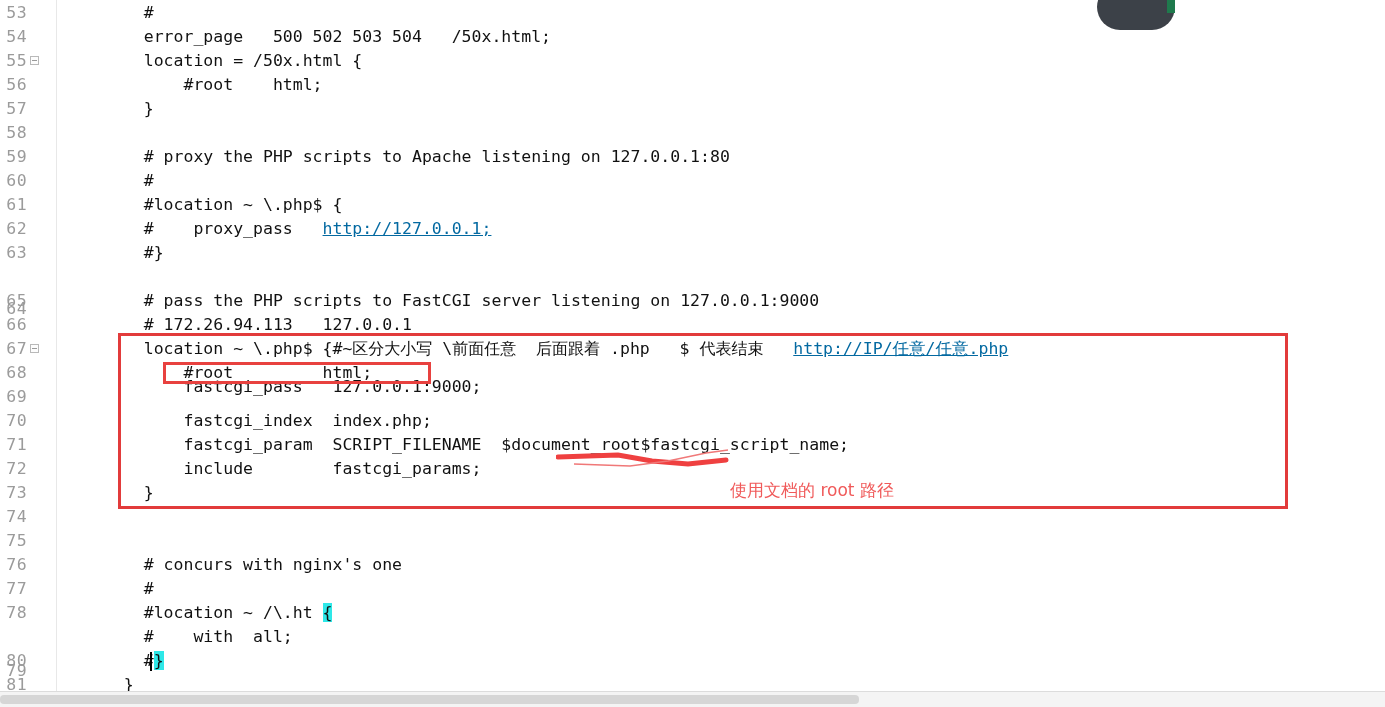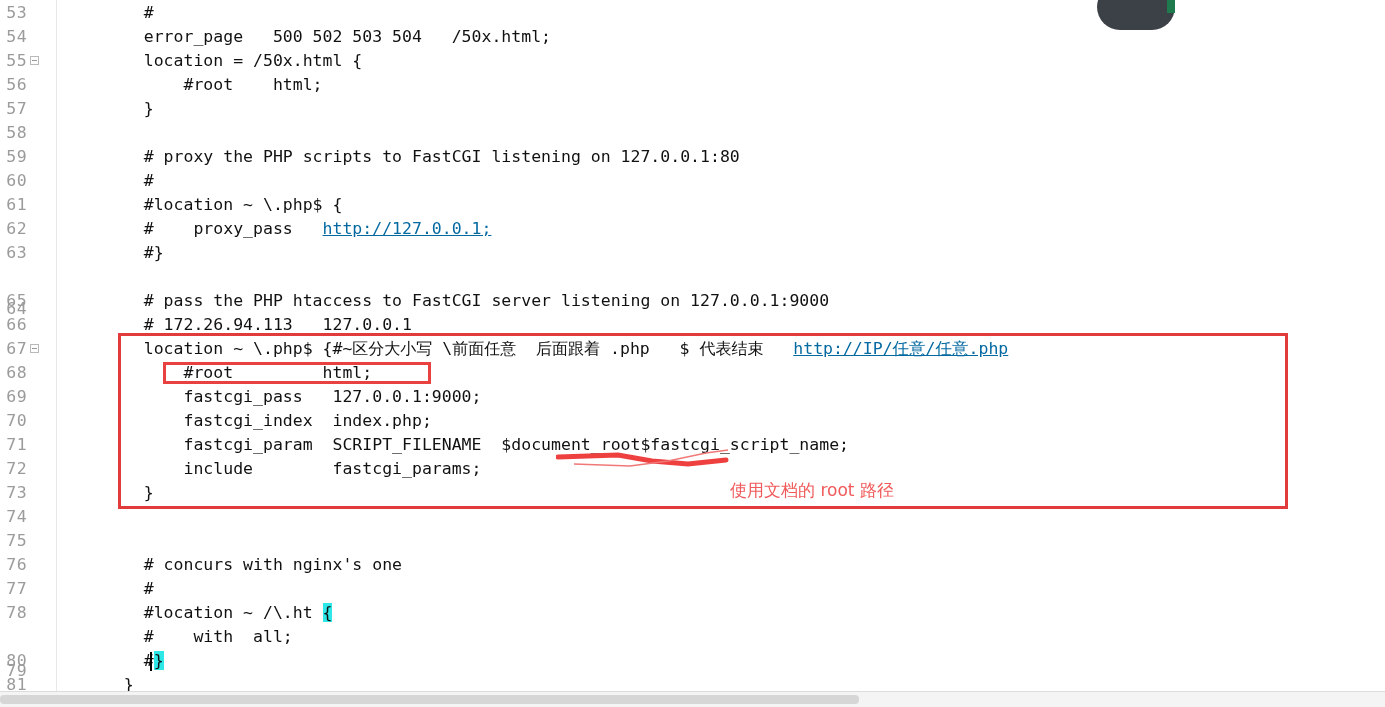--- a/index.html
+++ b/index.html
@@ -275,31 +275,31 @@
       </div>
     </div>
 
   <div id="code">
       <div class="code-row" style="top: 1px; left: 104px;"><span class="txt">    #</span></div>
       <div class="code-row" style="top: 25px; left: 104px;"><span class="txt">    error_page   500 502 503 504   /50x.html;</span></div>
       <div class="code-row" style="top: 49px; left: 104px;"><span class="txt">    location = /50x.html {</span></div>
       <div class="code-row" style="top: 73px; left: 104px;"><span class="txt">        #root    html;</span></div>
       <div class="code-row" style="top: 97px; left: 104px;"><span class="txt">    }</span></div>
       <div class="code-row" style="top: 121px; left: 104px;"><span class="txt"></span></div>
-      <div class="code-row" style="top: 145px; left: 104px;"><span class="txt">    # proxy the PHP scripts to FastCGI listening on 127.0.0.1:80</span></div>
+      <div class="code-row" style="top: 145px; left: 104px;"><span class="txt">    # proxy the PHP scripts to Apache listening on 127.0.0.1:80</span></div>
       <div class="code-row" style="top: 169px; left: 104px;"><span class="txt">    #</span></div>
       <div class="code-row" style="top: 193px; left: 104px;"><span class="txt">    #location ~ \.php$ {</span></div>
       <div class="code-row" style="top: 217px; left: 104px;"><span class="txt">    #    proxy_pass   </span><span class="txt link">http://127.0.0.1;</span></div>
       <div class="code-row" style="top: 241px; left: 104px;"><span class="txt">    #}</span></div>
       <div class="code-row" style="top: 265px; left: 104px;"><span class="txt"></span></div>
-      <div class="code-row" style="top: 289px; left: 104px;"><span class="txt">    # pass the PHP htaccess to FastCGI server listening on 127.0.0.1:9000</span></div>
+      <div class="code-row" style="top: 289px; left: 104px;"><span class="txt">    # pass the PHP scripts to FastCGI server listening on 127.0.0.1:9000</span></div>
       <div class="code-row" style="top: 313px; left: 104px;"><span class="txt">    # 172.26.94.113   127.0.0.1</span></div>
       <div class="code-row" style="top: 337px; left: 104px;"><span class="txt">    location ~ \.php$ {#~</span><span class="txt cn">区分大小写</span><span class="txt"> \</span><span class="txt cn">前面任意</span><span class="txt">  </span><span class="txt cn">后面跟着</span><span class="txt"> .php   $ </span><span class="txt cn">代表结束</span><span class="txt">   </span><span class="txt link">http://IP/任意/任意.php</span></div>
       <div class="code-row" style="top: 361px; left: 104px;"><span class="txt">        #root         html;</span></div>
-      <div class="code-row" style="top: 385px; left: 104px;"><span class="txt">        fastcgi_pass   127.0.0.1:9000;</span></div>
+      <div class="code-row" style="top: 375px; left: 104px;"><span class="txt">        fastcgi_pass   127.0.0.1:9000;</span></div>
       <div class="code-row" style="top: 409px; left: 104px;"><span class="txt">        fastcgi_index  index.php;</span></div>
       <div class="code-row" style="top: 433px; left: 104px;"><span class="txt">        fastcgi_param  SCRIPT_FILENAME  $document_root$fastcgi_script_name;</span></div>
       <div class="code-row" style="top: 457px; left: 104px;"><span class="txt">        include        fastcgi_params;</span></div>
       <div class="code-row" style="top: 481px; left: 104px;"><span class="txt">    }</span></div>
       <div class="code-row" style="top: 505px; left: 104px;"><span class="txt"></span></div>
       <div class="code-row" style="top: 553px; left: 104px;"><span class="txt">    # concurs with nginx's one</span></div>
       <div class="code-row" style="top: 577px; left: 104px;"><span class="txt">    #</span></div>
       <div class="code-row" style="top: 601px; left: 104px;"><span class="txt">    #location ~ /\.ht </span><span class="txt brace-hl">{</span></div>
       <div class="code-row" style="top: 625px; left: 104px;"><span class="txt">    #    with  all;</span></div>
       <div class="code-row" style="top: 649px; left: 104px;"><span class="txt">    #</span><span class="txt brace-hl">}</span></div>

